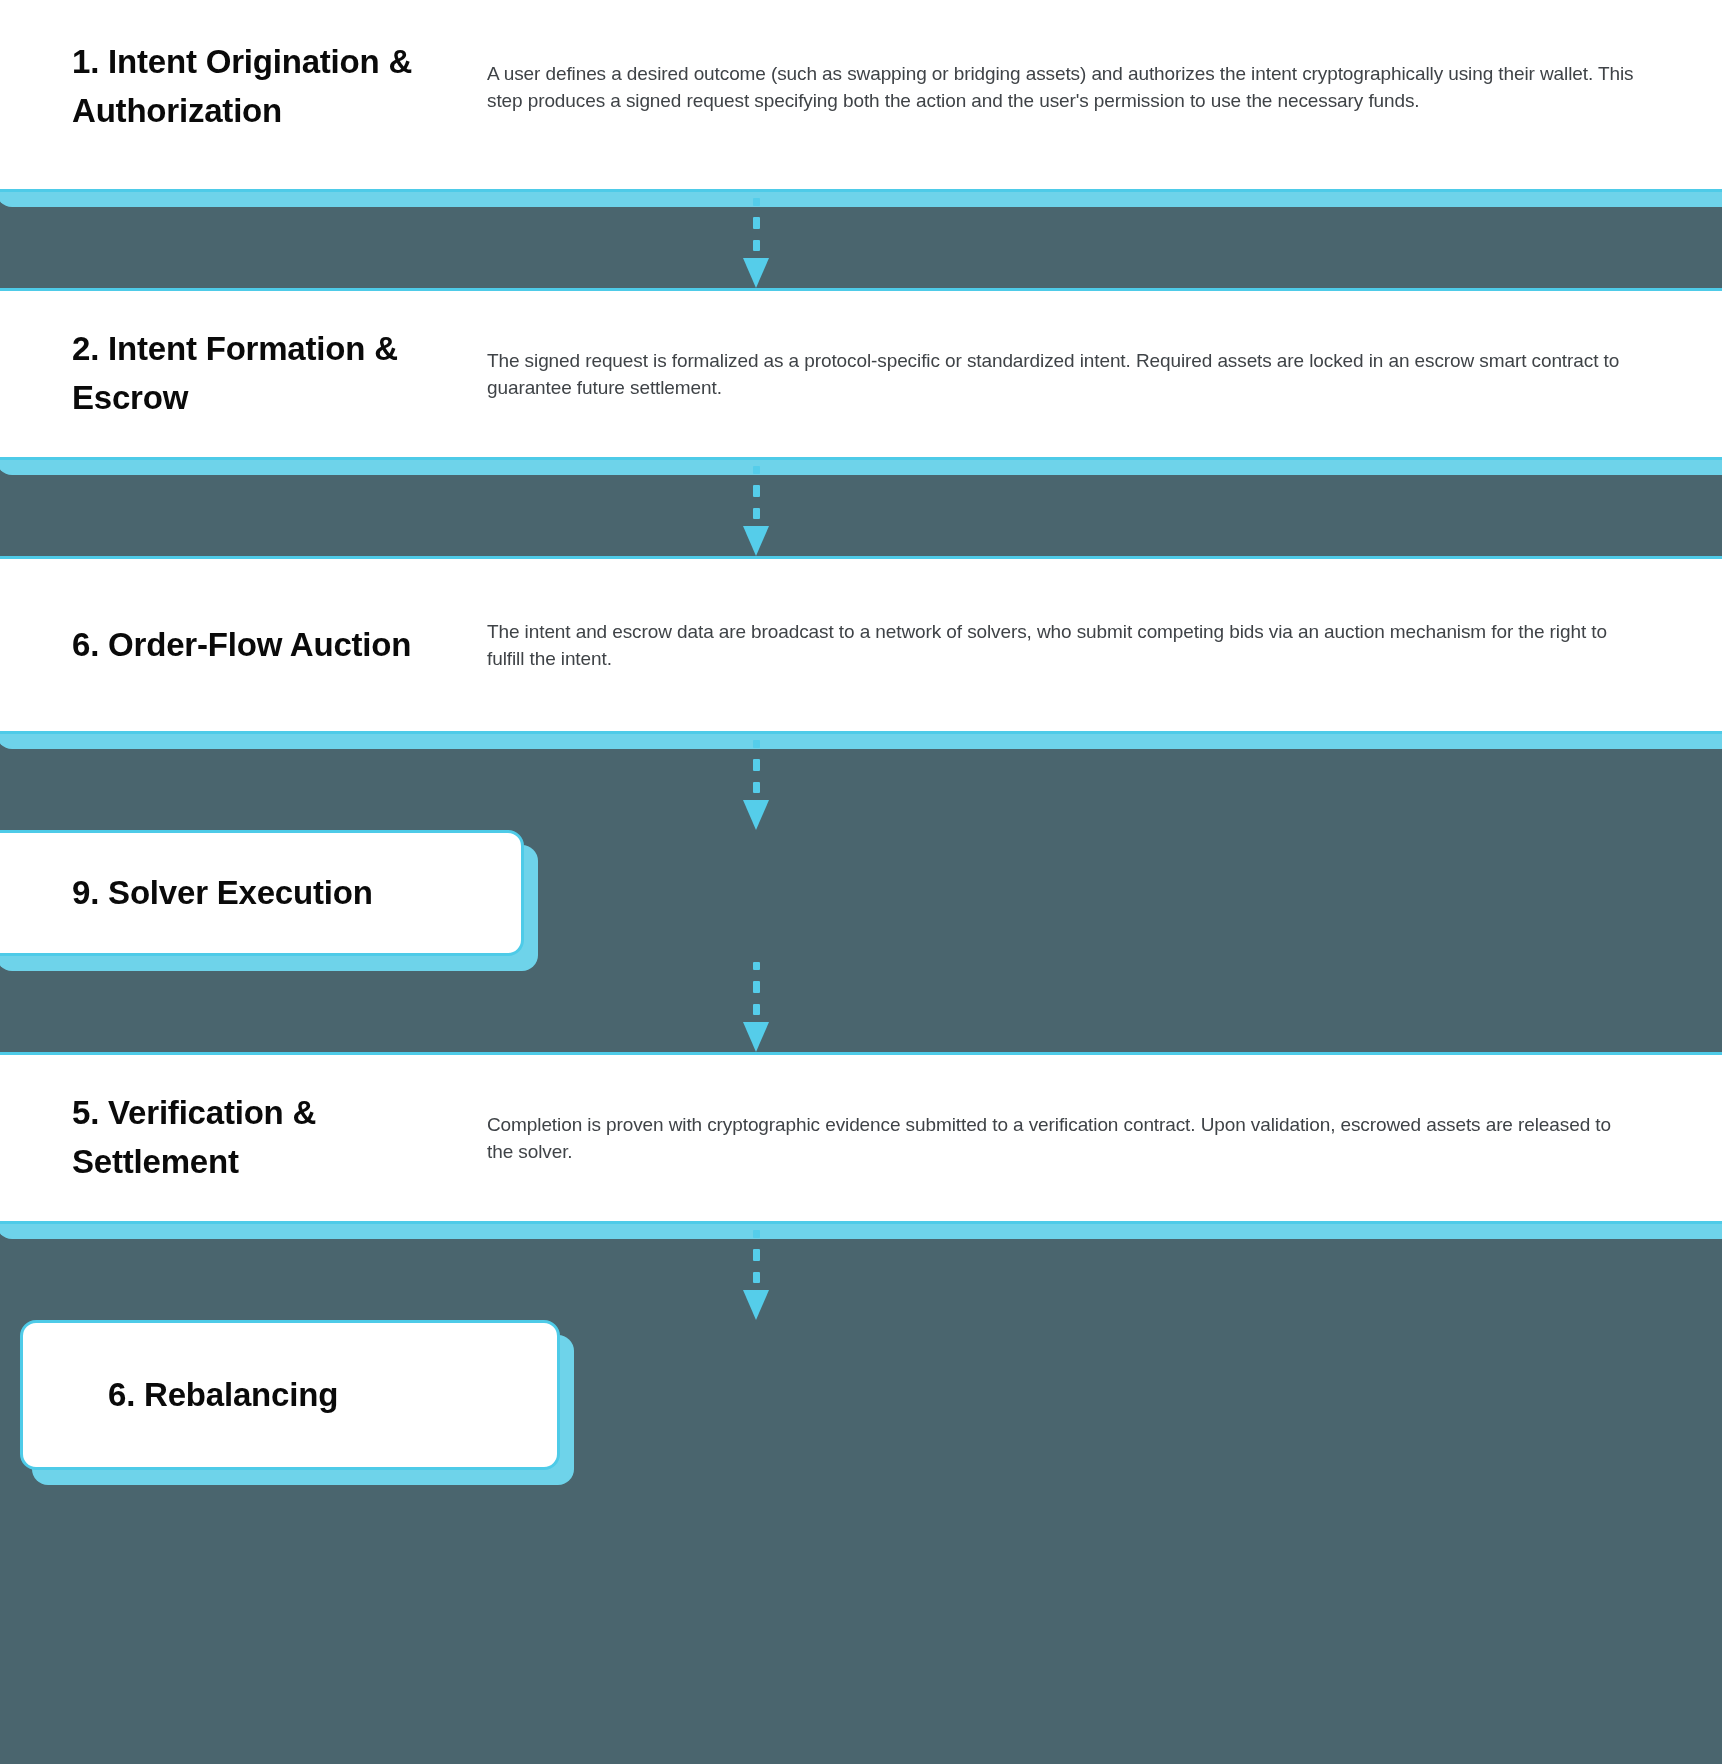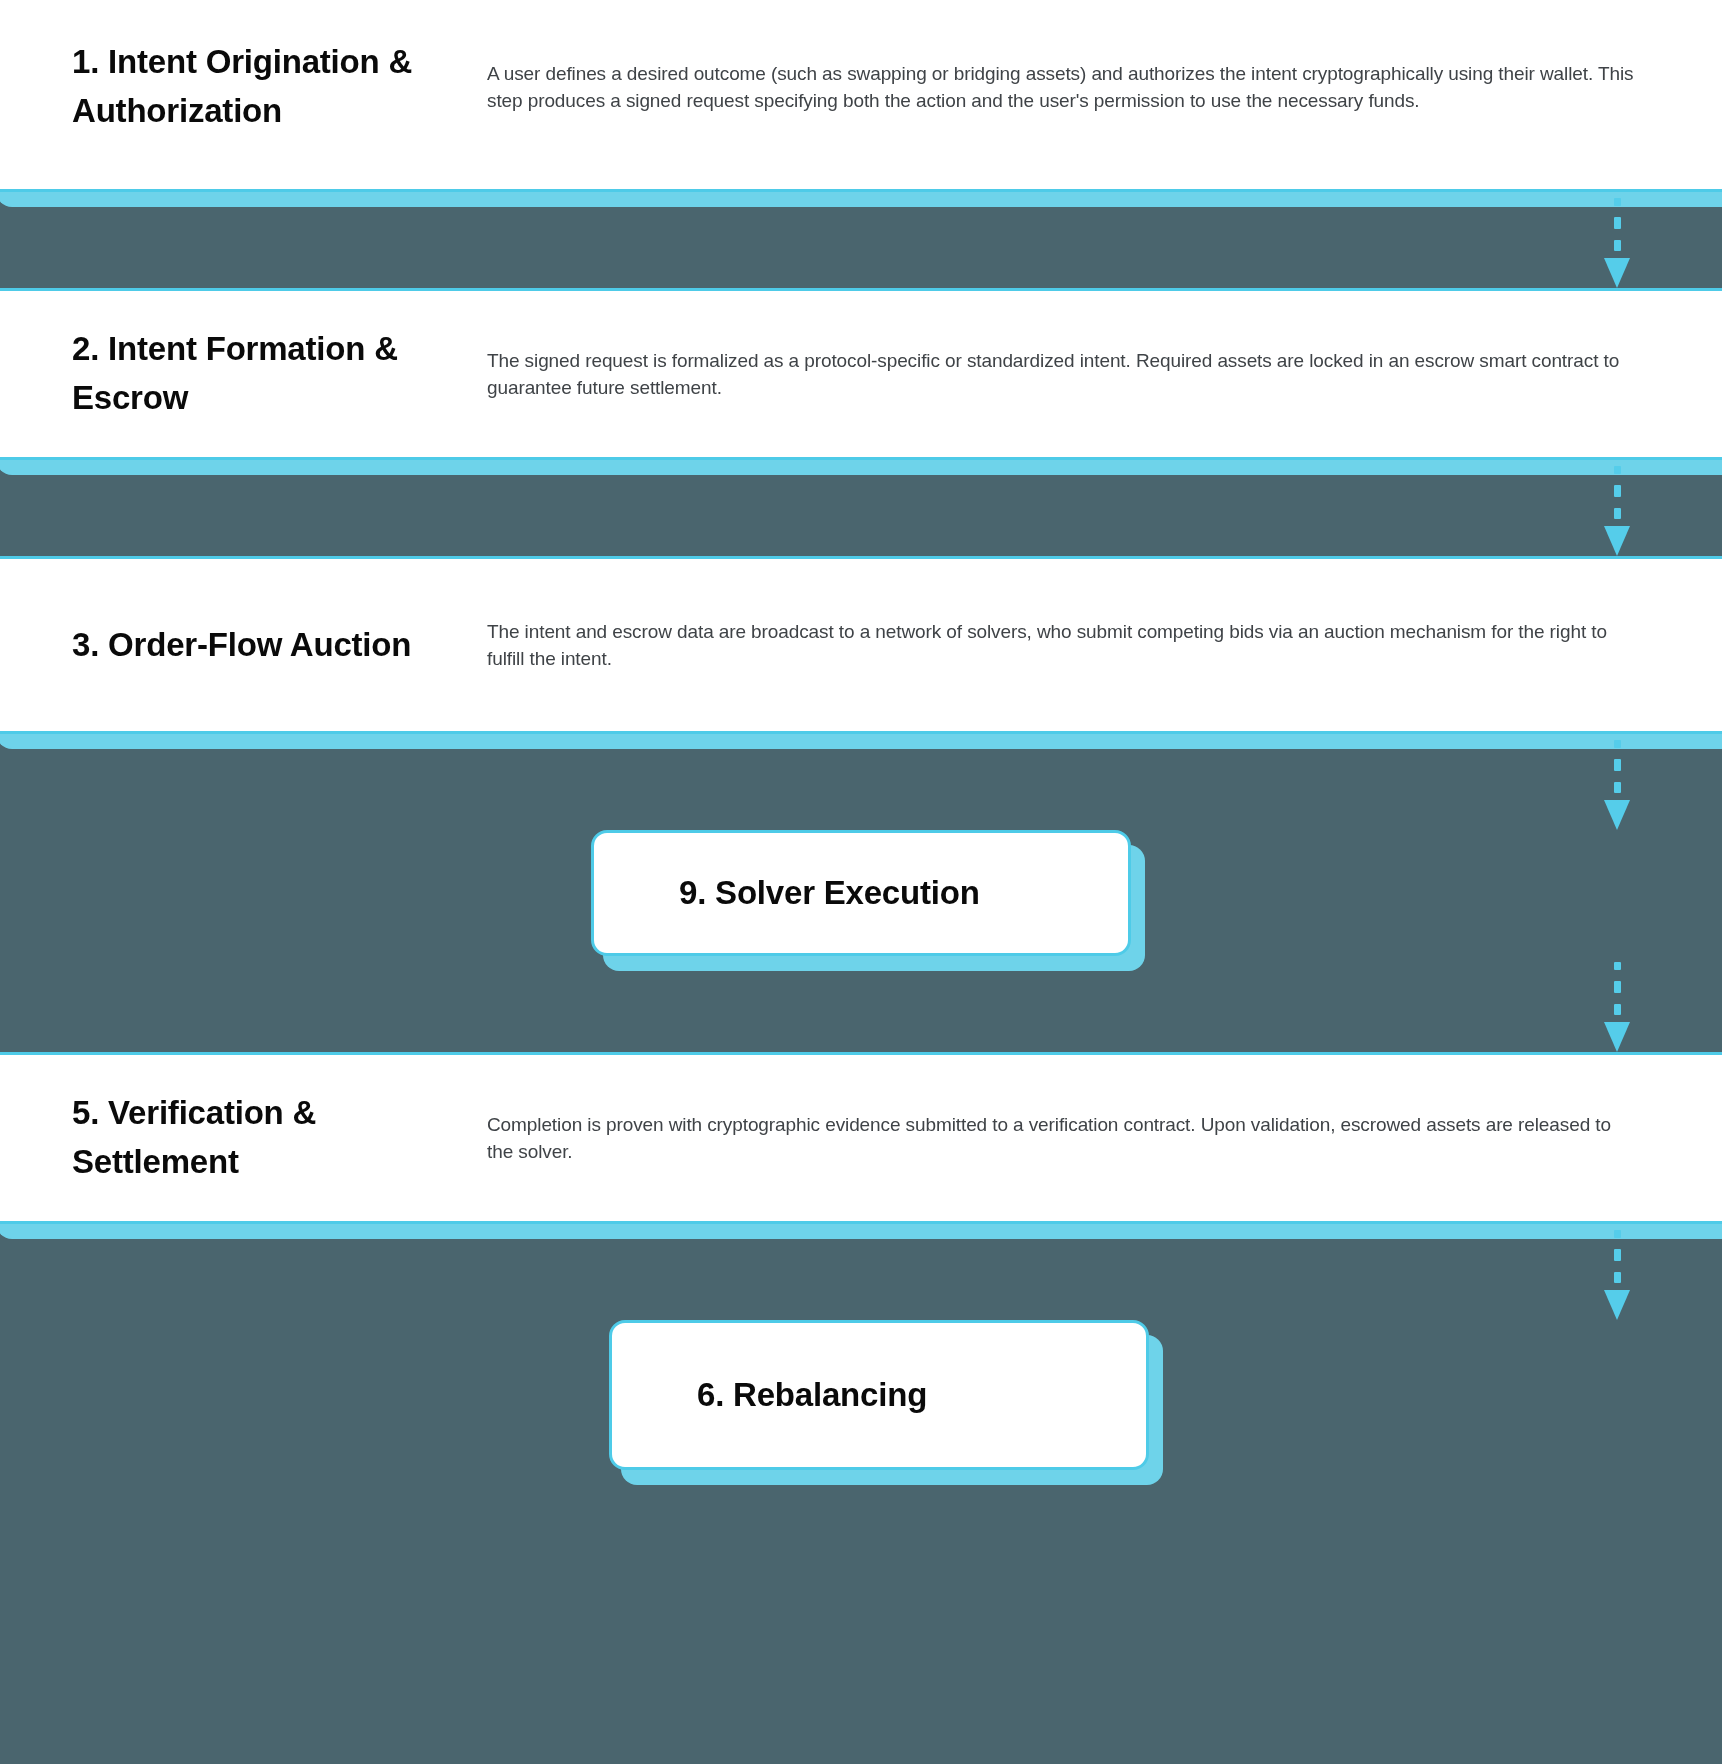--- a/index.html
+++ b/index.html
@@ -16,21 +16,21 @@
     overflow: hidden;
     position: relative;
   }
 
   #flow {
     width: 1722px;
     height: 1588px;
     position: relative;
     display: flex;
     flex-direction: column;
-    align-items: center;
+    align-items: flex-start;
   }
 
   
   .step {
     position: relative;
     flex: 0 0 auto;
   }
 
   .card-wrap {
     position: relative;
@@ -186,21 +186,21 @@
       <div class="conn-dash d3"></div>
       <div class="conn-arrow"></div>
     </div>
   </div>
 
   <div class="step s3">
     <div class="card-wrap">
       <div class="card-shadow"></div>
       <div class="card">
         <div class="card-title-col">
-          <div class="card-title">3. Order-Flow Auction</div>
+          <div class="card-title">6. Order-Flow Auction</div>
         </div>
         <div class="card-desc-col">
           <div class="card-desc">The intent and escrow data are broadcast to a network of solvers, who submit competing bids via an auction mechanism for the right to fulfill the intent.</div>
         </div>
       </div>
     </div>
   </div>
 
   <div class="connector">
     <div class="connector-inner">

